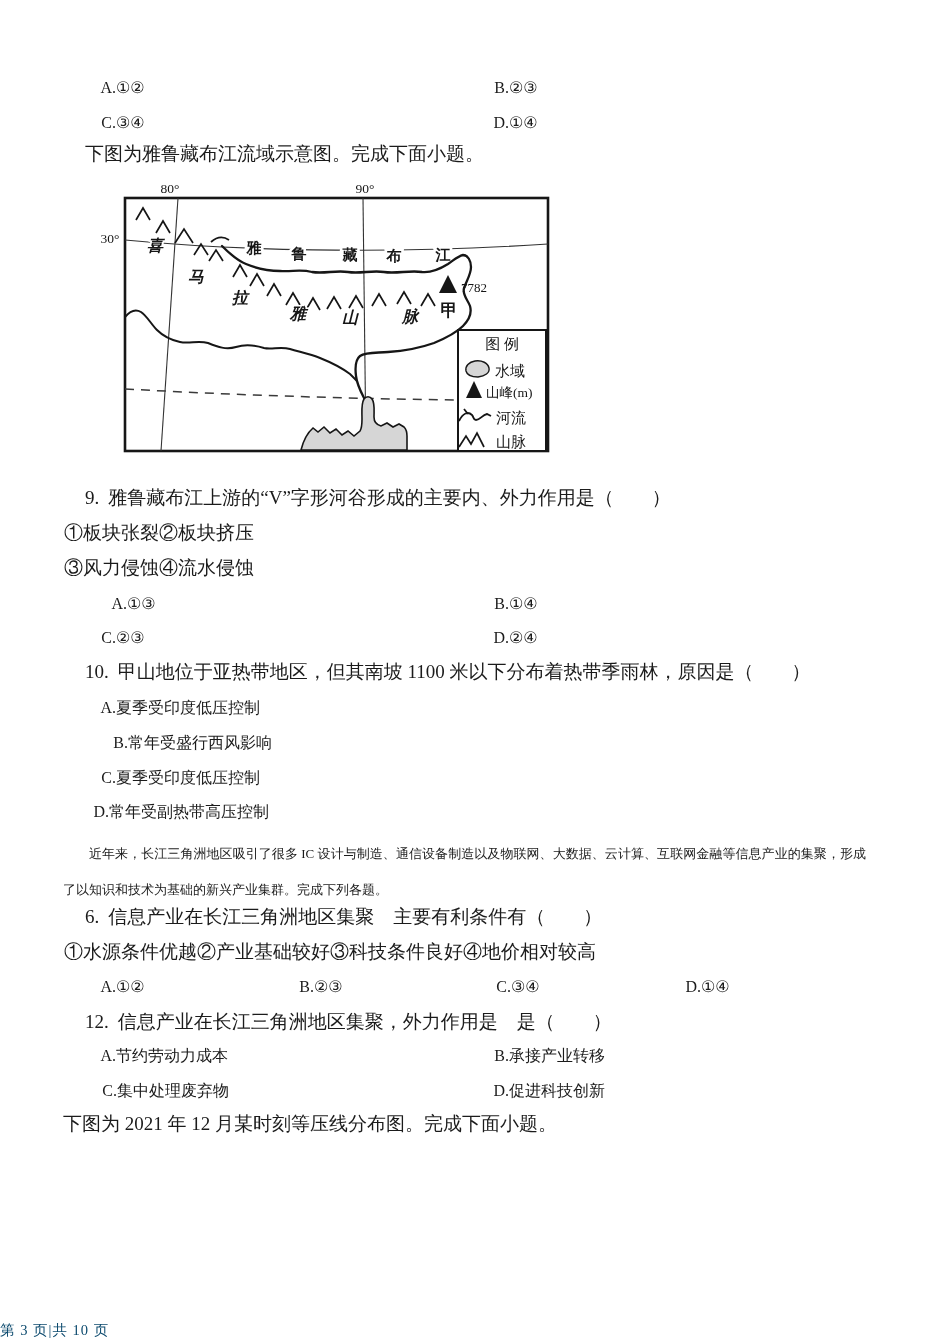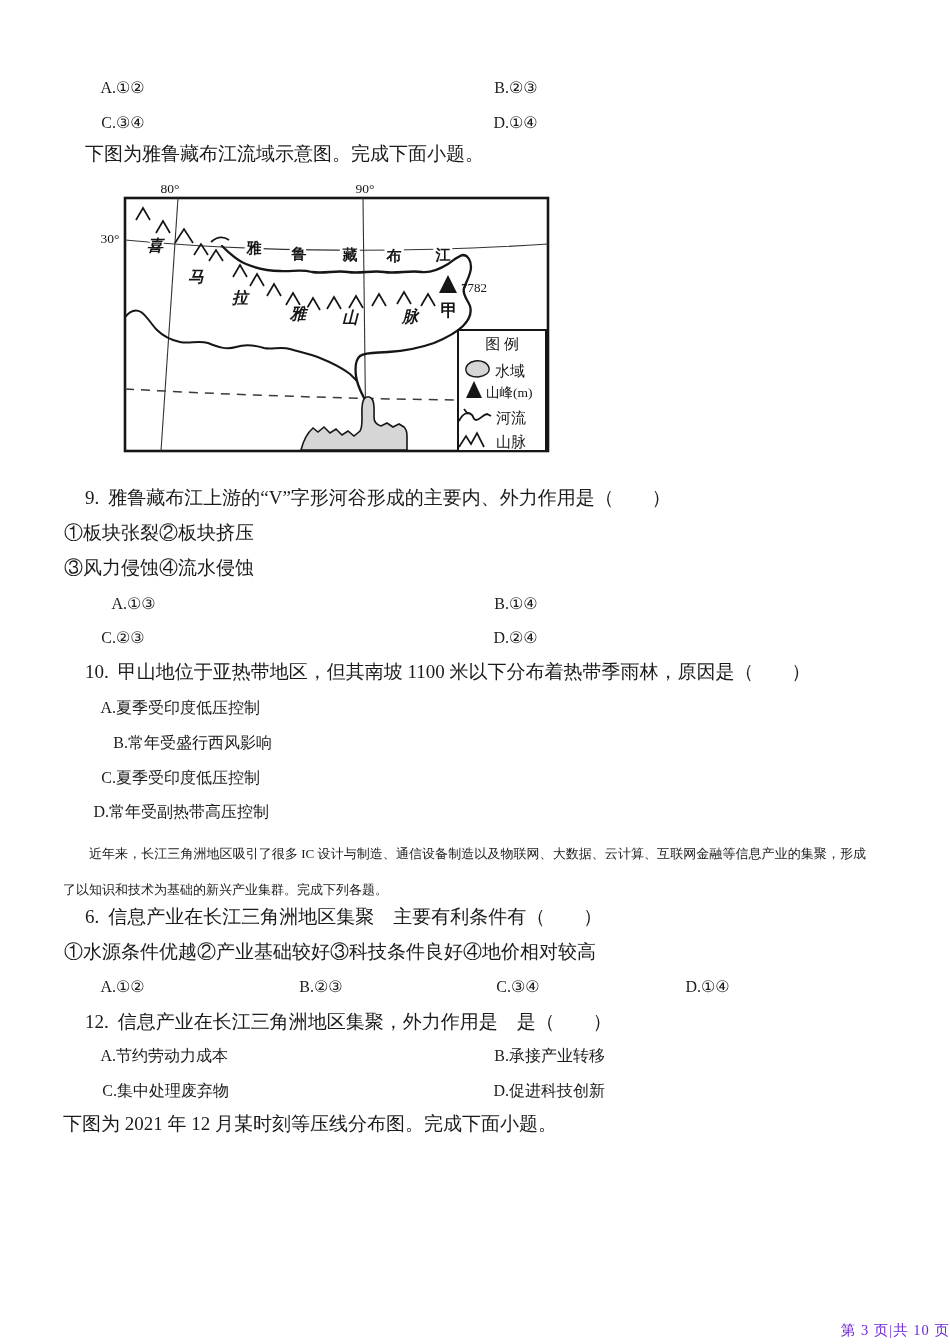--- a/index.html
+++ b/index.html
@@ -7,22 +7,22 @@
     width:950px;height:1344px;position:relative;background:#ffffff;
     font-family:"Liberation Serif","DejaVu Serif",serif;
     color:#1b1b1b;overflow:hidden;
   }
   .line{position:absolute;font-size:19px;line-height:21px;white-space:pre;}
   .qnum{display:inline-block;margin-right:9px;}
   .opt{position:absolute;white-space:pre;text-align:right;}
   .okey{display:inline-block;min-width:31px;}
   .para{position:absolute;left:63px;width:803px;font-size:13px;line-height:35.5px;
         text-align:justify;text-indent:2em;}
-  .footer{position:absolute;top:1321px;left:0;width:100%;text-align:right;
-          font-size:14.5px;color:#6d28d9;letter-spacing:1px;}
+  .footer{position:absolute;top:1321px;left:0;width:100%;text-align:left;
+          font-size:14.5px;color:#0c4a6e;letter-spacing:1px;}
   svg text{fill:#161616;font-family:"Liberation Serif","DejaVu Serif",serif;}
   .maplbl{font-size:13.5px;}
   .riverchar{font-size:15px;font-weight:bold;paint-order:stroke;stroke:#ffffff;stroke-width:5px;}
   .rangechar{font-size:16px;font-weight:bold;font-style:italic;paint-order:stroke;stroke:#ffffff;stroke-width:3px;}
   .legtxt{font-size:15px;}
 </style>
 </head>
 <body>
 
 <div class="opt" style="left:85px;top:78px"><span class="okey">A.</span><span>①②</span></div>

